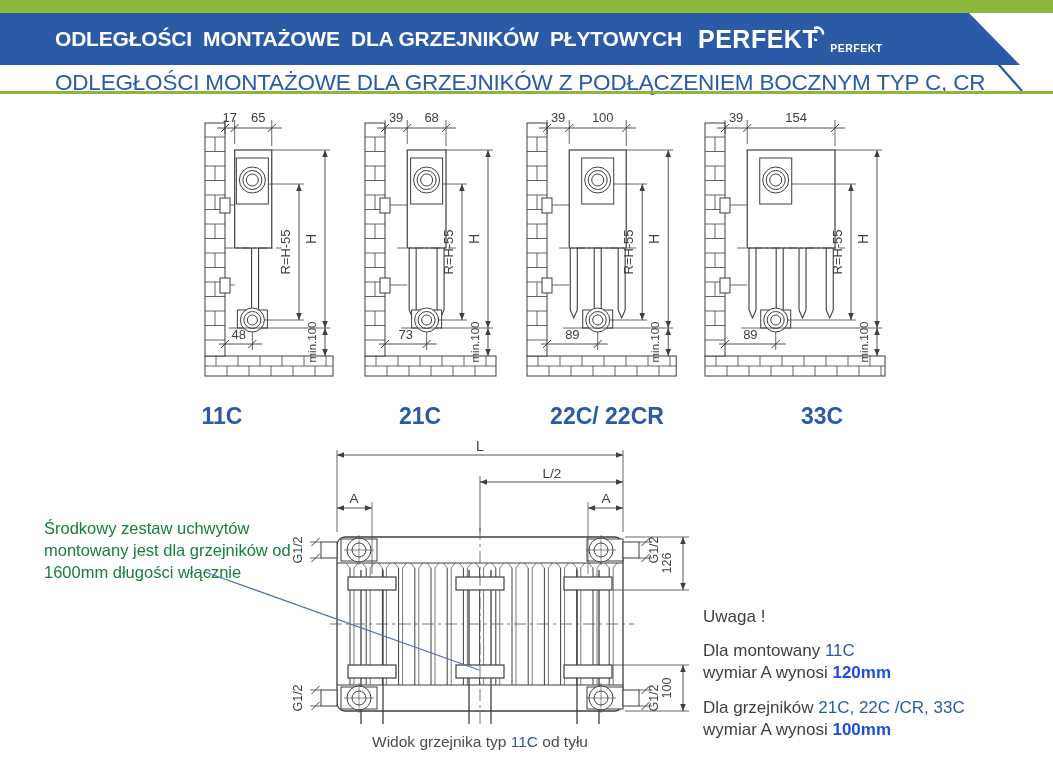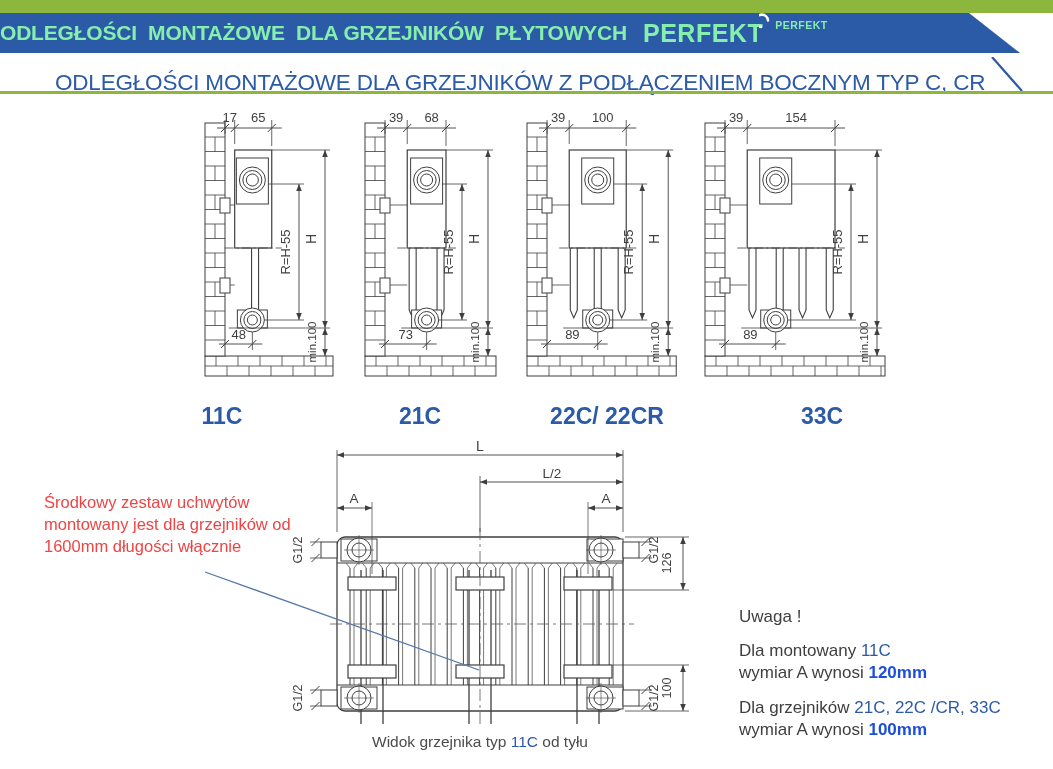--- a/index.html
+++ b/index.html
@@ -1,47 +1,47 @@
 <!DOCTYPE html>
 <html><head>
 <meta charset="utf-8">
 <style>
   html,body{margin:0;padding:0;background:#e8e8e8;}
   .page{position:relative;width:1053px;height:769px;background:#fff;overflow:hidden;
         font-family:"Liberation Sans",sans-serif;color:#3f3f3f;}
   
   .green-top{position:absolute;left:0;top:0;width:100%;height:13px;background:#8cb63c;}
-  .banner-blue{position:absolute;left:0;top:13px;width:1020px;height:40px;background:#2b5aa6;
+  .banner-blue{position:absolute;left:0;top:13px;width:1020px;height:52px;background:#2b5aa6;
         clip-path:polygon(0 0,95% 0,100% 100%,0 100%);
-        display:flex;align-items:center;box-sizing:border-box;color:#86efac;}
+        display:flex;align-items:center;padding-left:55px;box-sizing:border-box;color:#ffffff;}
   .banner-title{font-size:21px;font-weight:bold;letter-spacing:-0.2px;white-space:pre;}
-  .brand{display:flex;align-items:flex-start;margin-left:16px;}
+  .brand{display:flex;align-items:flex-end;margin-left:16px;}
   .brand-name{font-size:25px;font-weight:bold;letter-spacing:0.5px;}
   .brand-swoosh{position:relative;top:-8px;left:-4px;}
   .brand-sub{font-size:10.5px;font-weight:bold;letter-spacing:0.5px;margin-left:-3px;}
   .banner-white{position:absolute;left:0;top:57px;width:100%;height:51px;display:flex;align-items:center;
         padding-left:55px;box-sizing:border-box;color:#2b5aa6;font-size:22.5px;letter-spacing:-0.2px;}
   .band-edge{position:absolute;left:988px;top:57px;}
   .green-rule{position:absolute;left:0;top:91px;width:100%;height:3px;background:#8cb63c;}
   
   .side-view-svg{position:absolute;top:98px;width:200px;height:300px;}
   .sv0{left:187px}.sv1{left:347px}.sv2{left:509px}.sv3{left:687px}
   .type-label{position:absolute;top:403px;transform:translateX(-50%);
         font-size:23px;font-weight:bold;color:#2b5aa6;white-space:nowrap;}
   .tl0{left:222px}.tl1{left:420px}.tl2{left:607px}.tl3{left:822px}
   
   .back-view-svg{position:absolute;left:290px;top:440px;width:420px;height:292px;}
   .bv-caption{position:absolute;left:480px;top:733px;transform:translateX(-50%);
         font-size:15.5px;color:#4c4c4c;white-space:nowrap;}
   .bv-caption .t-blue{font-weight:normal;}
   
-  .annotation{position:absolute;left:44px;top:492px;width:264px;font-size:16.5px;
-        line-height:1.32;color:#ef4444;}
+  .annotation{position:absolute;left:44px;top:518px;width:264px;font-size:16.5px;
+        line-height:1.32;color:#15803d;}
   .leader-svg{position:absolute;left:0;top:0;width:1053px;height:769px;pointer-events:none;}
-  .note{position:absolute;left:739px;top:606px;font-size:17px;line-height:1.3;color:#3f3f3f;}
+  .note{position:absolute;left:703px;top:606px;font-size:17px;line-height:1.3;color:#3f3f3f;}
   .note-title{margin-bottom:12px;}
   .note p{margin:0 0 13px 0;}
   .t-blue{color:#2b5aa6;}
   .t-bold{font-weight:bold;color:#1d4ed8;}
 </style>
 </head>
 <body>
 
 <div class="page">
 

